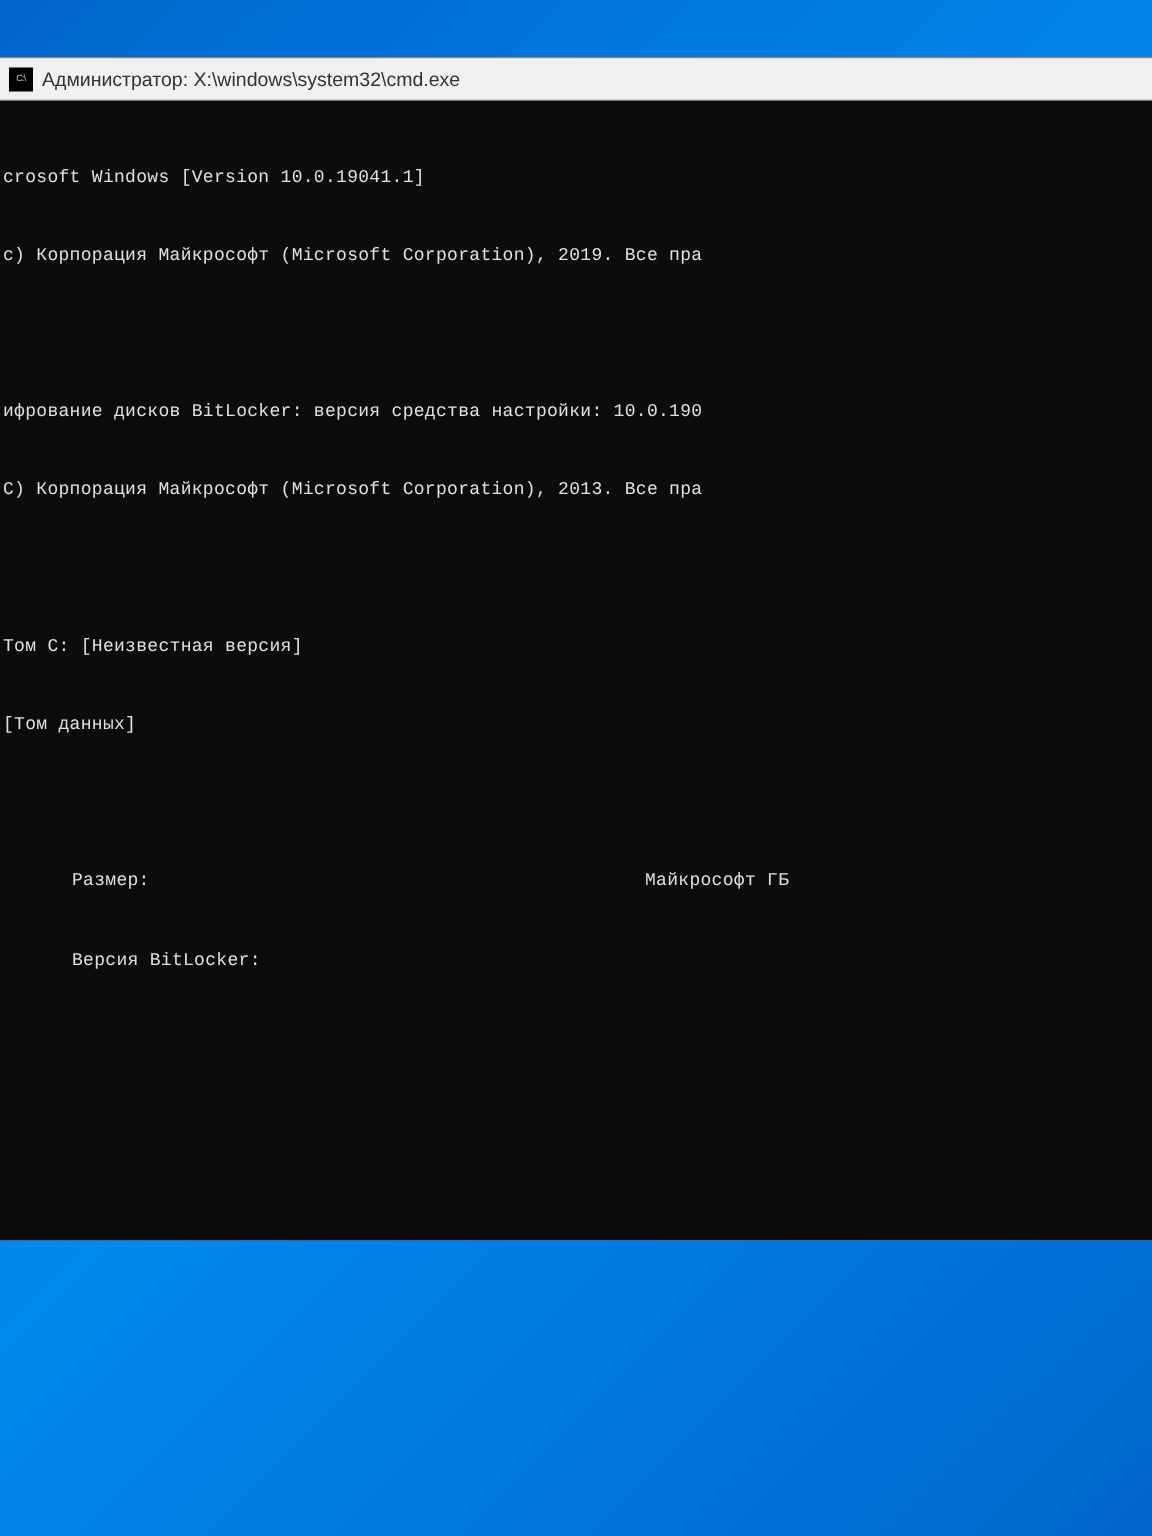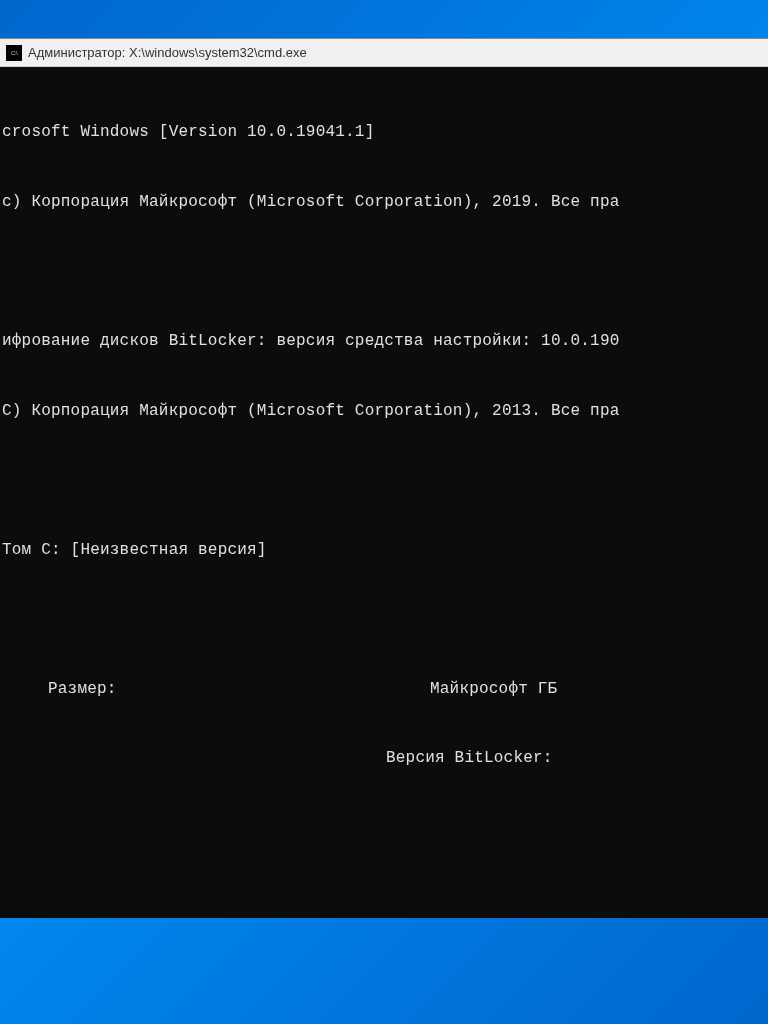--- a/index.html
+++ b/index.html
@@ -13,21 +13,21 @@
       background: linear-gradient(135deg, #0066cc 0%, #0088ee 50%, #0066cc 100%);
       font-family: 'Consolas', 'Courier New', monospace;
       overflow: hidden;
       position: relative;
     }
     .window {
       position: absolute;
       left: 0;
       top: 38px;
       width: 768px;
-      height: 880px;
+      height: 789px;
       background: #fff;
       border-top: 1px solid #888;
     }
     .titlebar {
       height: 28px;
       background: #f0f0f0;
       display: flex;
       align-items: center;
       padding: 0 6px;
       font-family: 'Segoe UI', Tahoma, sans-serif;
@@ -50,33 +50,32 @@
     .app-icon::before {
       content: "C:\\";
       font-size: 6px;
       letter-spacing: -0.5px;
     }
     .console {
       background: #0c0c0c;
       color: #e0e0e0;
       height: calc(100% - 28px);
       padding: 8px 0 8px 0;
-      font-size: 16px;
+      font-size: 12px;
       line-height: 1.45;
       white-space: pre;
       overflow: hidden;
       letter-spacing: 0.2px;
     }
     .line {
       display: block;
       padding-left: 2px;
     }
     .field-row {
       display: flex;
-      justify-content: flex-end;
     }
     .field-label {
       padding-left: 48px;
       width: 430px;
       flex-shrink: 0;
     }
     .field-value {
       flex: 1;
     }
   </style>
@@ -89,20 +88,21 @@
     <span>Администратор: X:\windows\system32\cmd.exe</span>
   </div>
   <div class="console">
     <span class="line">crosoft Windows [Version 10.0.19041.1]</span>
     <span class="line">с) Корпорация Майкрософт (Microsoft Corporation), 2019. Все пра</span>
     <span class="line"> </span>
     <span class="line">ифрование дисков BitLocker: версия средства настройки: 10.0.190</span>
     <span class="line">С) Корпорация Майкрософт (Microsoft Corporation), 2013. Все пра</span>
     <span class="line"> </span>
     <span class="line">Том С: [Неизвестная версия]</span>
+    <span class="line">[Том данных]</span>
     <span class="line"> </span>
     <div class="field-row"><span class="field-label">Размер:</span><span class="field-value">Майкрософт ГБ</span></div>
     <div class="field-row"><span class="field-label">Версия BitLocker:</span></div>
     
     
     
     
     
     
     

